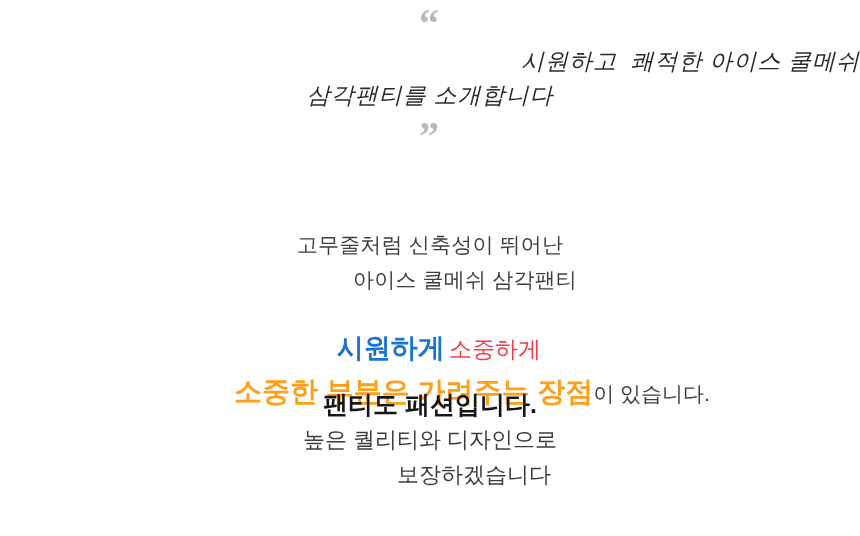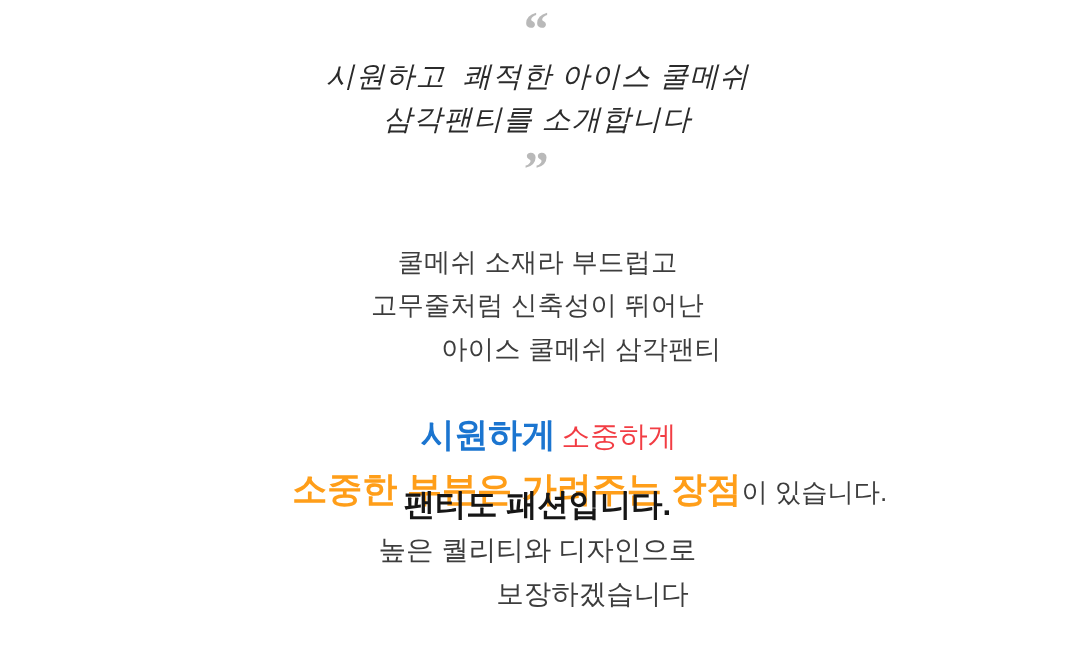--- a/index.html
+++ b/index.html
@@ -96,26 +96,25 @@
     line-height: 25px;
   }
 </style>
 </head>
 <body>
 
 <div class="canvas">
 
   <div class="line quote-mark quote-open" style="color:#b9b9b9;">“</div>
 
-  <div class="line headline headline-1" style="color:#2b2b2b;">시원하고  쾌적한 아이스 쿨메쉬</div>
+  <div class="line headline headline-1" style="color:#2b2b2b;text-align:right;">시원하고  쾌적한 아이스 쿨메쉬</div>
   <div class="line headline headline-2" style="color:#2b2b2b;">삼각팬티를 소개합니다</div>
 
   <div class="line quote-mark quote-close" style="color:#b9b9b9;">”</div>
 
-  <div class="line body-text desc-1" style="color:#3d3d3d;">쿨메쉬 소재라 부드럽고</div>
   <div class="line body-text desc-2" style="color:#3d3d3d;">고무줄처럼 신축성이 뛰어난</div>
   <div class="line body-text desc-3" style="color:#3d3d3d;">아이스 쿨메쉬 삼각팬티</div>
 
   <div class="line emph-line">
     <span class="emph-blue" style="color:#1b75d0;text-align:center;">시원하게</span><span> </span><span class="emph-red" style="color:#f23d44;">소중하게</span>
   </div>
 
   <div class="line benefit-line">
     <span class="benefit-orange" style="color:#ff9e19;">소중한 부분은 가려주는 장점</span><span class="benefit-suffix" style="color:#3d3d3d;">이 있습니다.</span>
   </div>

